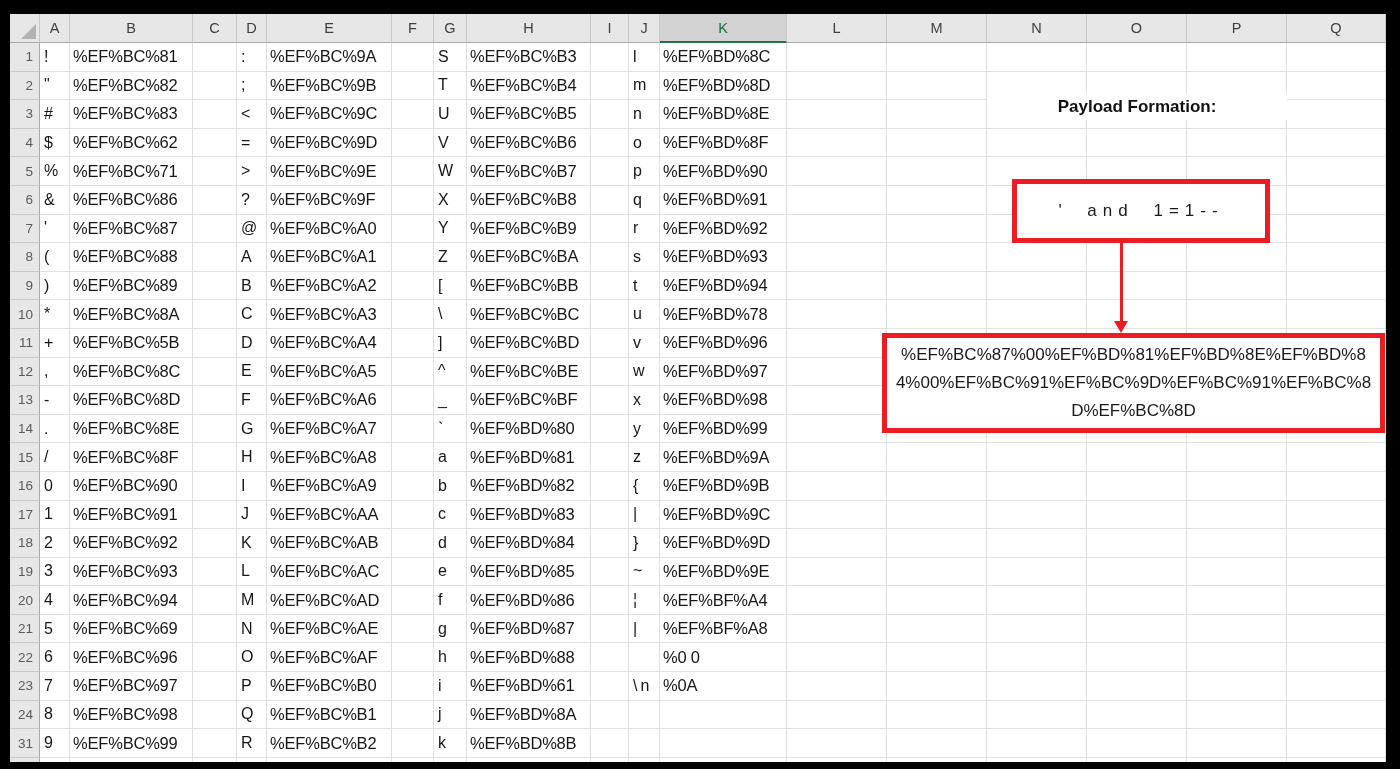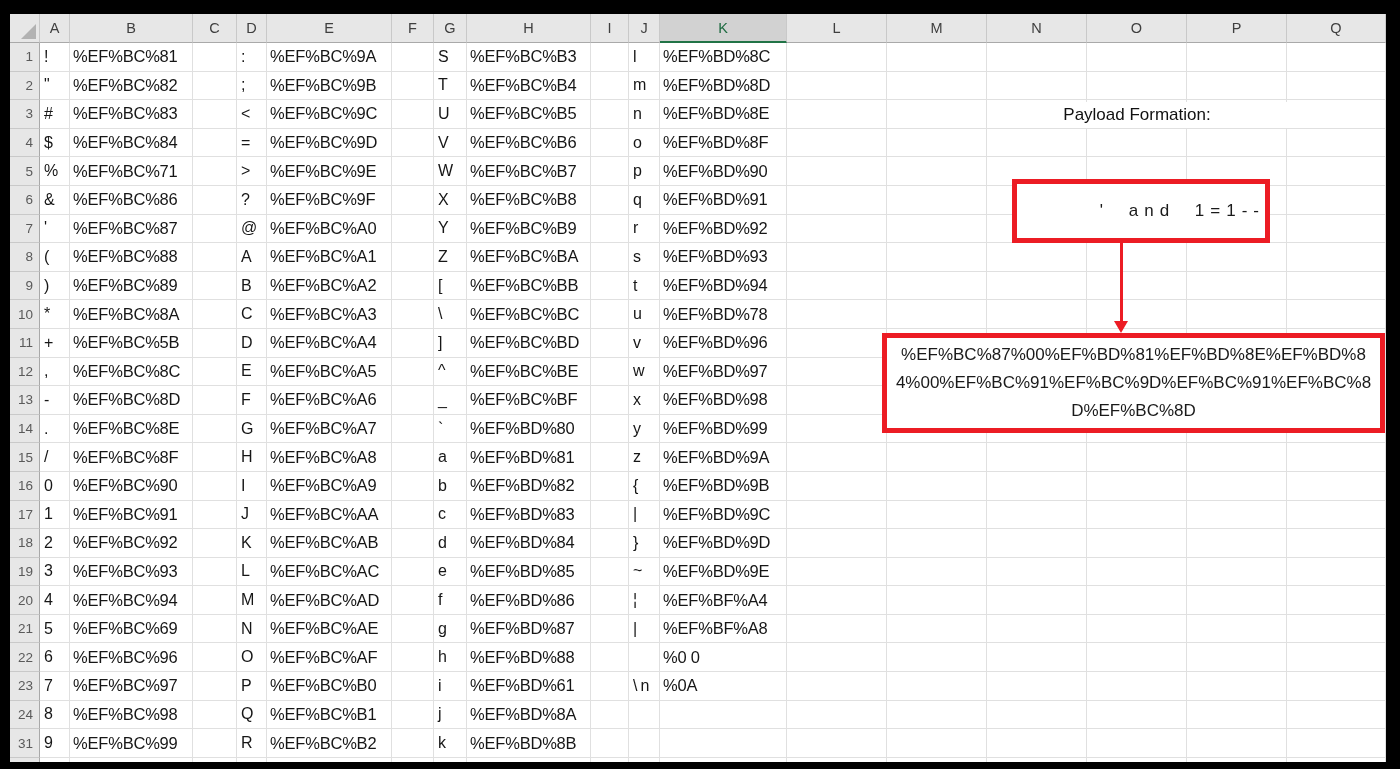--- a/index.html
+++ b/index.html
@@ -47,28 +47,28 @@
     display:flex; align-items:center;
     border-right:1px solid #e0e0e0; border-bottom:1px solid #e0e0e0;
     white-space:nowrap; overflow:visible;
   }
   .cell.code { font-size:16.5px; padding-left:3px; letter-spacing:-0.2px; }
   .cell.wide { font-size:16px; padding-left:4px; letter-spacing:3px; font-weight:500; }
 
   
   .annot { position:absolute; }
   .payload-label {
-    left:977px; top:88px; width:300px; height:26px;
-    background:#fff; color:#111; font-weight:normal; font-size:17px;
+    left:977px; top:80px; width:300px; height:26px;
+    background:#fff; color:#111; font-weight:bold; font-size:17px;
     display:flex; align-items:center; justify-content:center;
   }
   .box1 {
     left:1002px; top:165px; width:258px; height:64px;
     background:#fff; border:5px solid #ec1c24;
-    display:flex; align-items:center; justify-content:flex-end;
+    display:flex; align-items:center; justify-content:center;
     font-size:17px; color:#1a1a1a; letter-spacing:6px; word-spacing:9px;
   }
   .arrow { left:1100px; top:229px; width:24px; height:90px; }
   .arrow-line { position:absolute; left:10px; top:0; width:3px; height:79px; background:#ec1c24; }
   .arrow-head {
     position:absolute; left:4px; top:78px; width:0; height:0;
     border-left:7.5px solid transparent; border-right:7.5px solid transparent;
     border-top:12px solid #ec1c24;
   }
   .box2 {
@@ -156,21 +156,21 @@
       <div class="cell wide">n</div>
       <div class="cell code">%EF%BD%8E</div>
       <div class="cell "></div>
       <div class="cell "></div>
       <div class="cell "></div>
       <div class="cell "></div>
       <div class="cell "></div>
       <div class="cell "></div>
       <div class="rowhdr">4</div>
       <div class="cell wide">$</div>
-      <div class="cell code">%EF%BC%84</div>
+      <div class="cell code">%EF%BC%62</div>
       <div class="cell "></div>
       <div class="cell wide">=</div>
       <div class="cell code">%EF%BC%9D</div>
       <div class="cell "></div>
       <div class="cell wide">V</div>
       <div class="cell code">%EF%BC%B6</div>
       <div class="cell "></div>
       <div class="cell wide">o</div>
       <div class="cell code">%EF%BD%8F</div>
       <div class="cell "></div>

